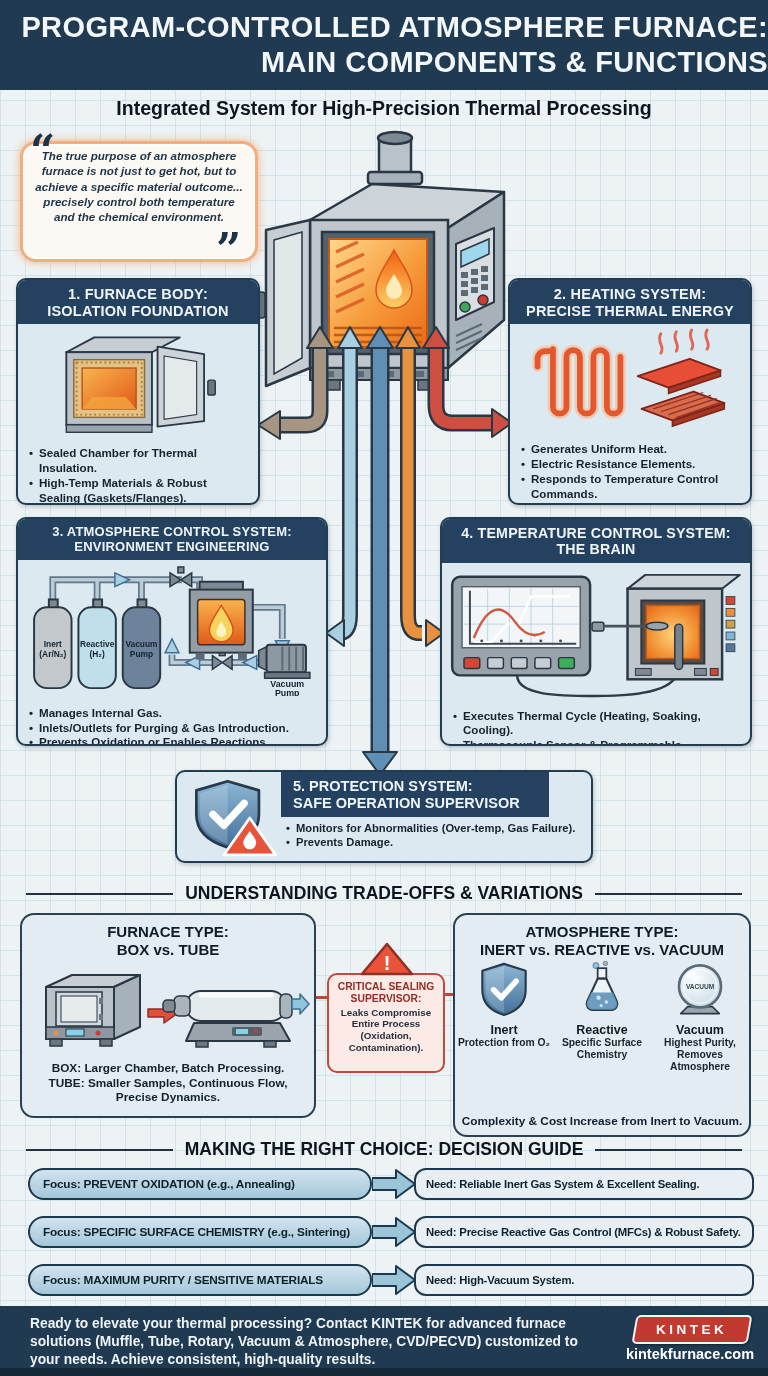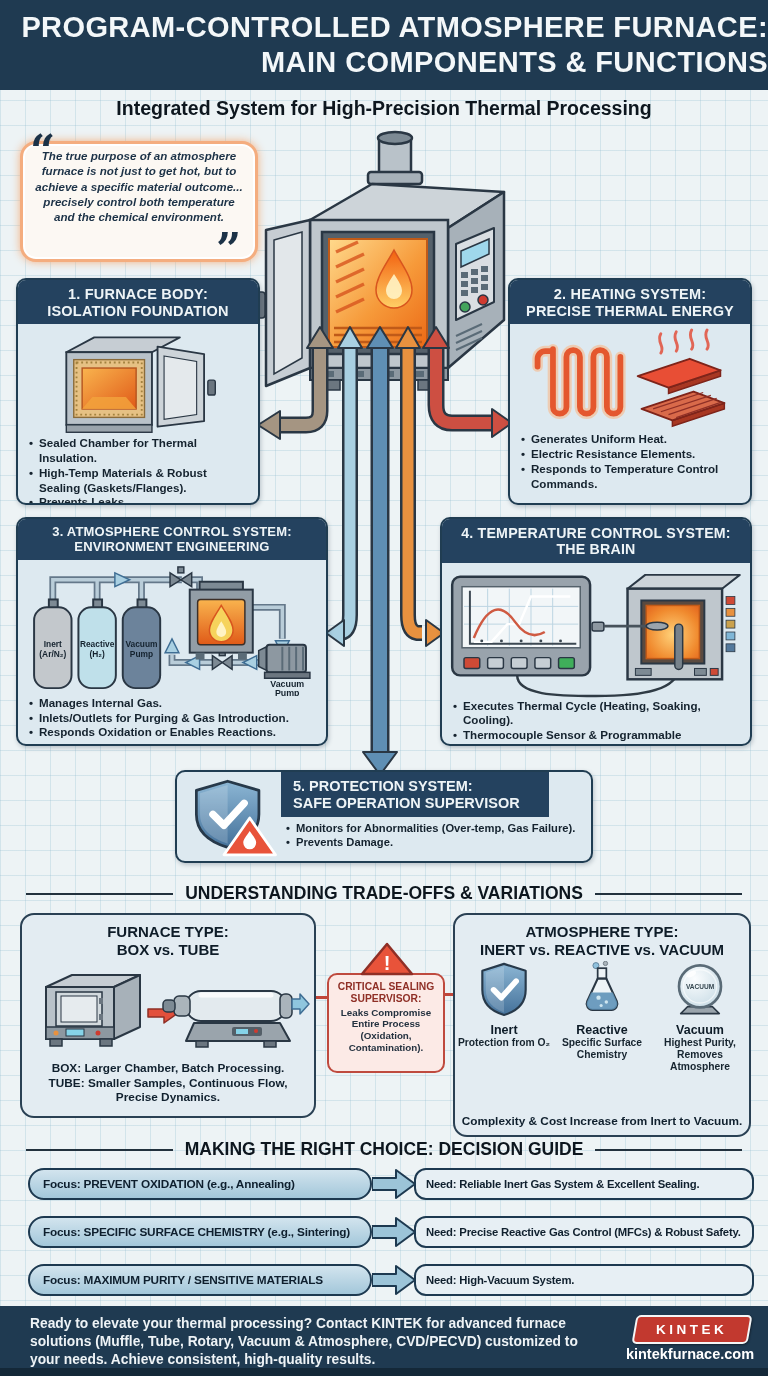--- a/index.html
+++ b/index.html
@@ -19,21 +19,21 @@
   .quote-box{left:20px;top:141px;width:238px;height:121px;background:#fcf8f3;border:3px solid #f4ad7f;border-radius:16px;
     box-shadow:0 0 9px rgba(244,168,116,.9), inset 0 0 0 2px #fff;display:flex;align-items:flex-start;justify-content:center;
     padding:4px 12px;box-sizing:border-box;z-index:2;font-style:italic;}
   .quote-text{font-size:11.6px;font-weight:bold;color:#1c3247;text-align:center;line-height:1.32;}
   .q-mark{font-family:"DejaVu Serif",serif;font-weight:bold;color:#1c3247;font-size:44px;line-height:1;z-index:3;}
   
   .card{background:#dde9f0;border:2px solid #203d52;border-radius:10px;box-shadow:1px 2px 4px rgba(30,50,70,.25);overflow:hidden;z-index:2;box-sizing:border-box;}
   .card-header{background:#24425f;color:#eef4f7;text-align:center;font-weight:bold;padding:6px 4px 5px;font-size:14.5px;line-height:1.15;letter-spacing:.2px;}
   .card-header span{display:block;}
   .illo{display:block;margin:4px auto 0;}
-  .bullets{margin:0 8px 0 10px;padding:0;list-style:none;font-size:11.6px;font-weight:bold;color:#14222e;line-height:1.27;text-align:left;}
+  .bullets{margin:10px 8px 0 10px;padding:0;list-style:none;font-size:11.6px;font-weight:bold;color:#14222e;line-height:1.27;text-align:left;}
   .bullets li{padding-left:11px;position:relative;}
   .bullets li::before{content:"•";position:absolute;left:1px;}
   
   .s5-header{position:absolute;left:104px;top:0;width:268px;background:#24425f;color:#eef4f7;font-weight:bold;font-size:14.5px;line-height:1.18;padding:6px 8px 5px 12px;box-sizing:border-box;}
   .s5-header span{display:block;}
   .s5-bullets{position:absolute;left:108px;top:49px;width:300px;margin:0;font-size:11.2px;}
   
   .divider{left:0;width:768px;display:flex;align-items:center;gap:12px;padding:0 26px;box-sizing:border-box;z-index:2;}
   .divider .line{flex:1;height:2px;background:#22313d;}
   .divider .dtitle{font-size:17.5px;font-weight:bold;color:#0d161e;white-space:nowrap;}
@@ -330,21 +330,21 @@
         </g>
       <rect x="244" y="110" width="46" height="6" fill="#6b7680" stroke="#2a3744" stroke-width="1.5"></rect>
       <g font-size="9" font-weight="bold" fill="#14222e" text-anchor="middle" font-family="Liberation Sans,sans-serif">
         <text x="267" y="125">Vacuum</text>
         <text x="267" y="134">Pump</text>
       </g>
     </svg>
     <ul class="bullets">
       <li>Manages Internal Gas.</li>
       <li>Inlets/Outlets for Purging &amp; Gas Introduction.</li>
-      <li>Responds Oxidation or Enables Reactions.</li>
+      <li>Prevents Oxidation or Enables Reactions.</li>
     </ul>
   </div>
 
   <div class="abs card" style="left:440px;top:517px;width:312px;height:229px;">
     <div class="card-header" style="font-size:14.2px;">
       <span>4. TEMPERATURE CONTROL SYSTEM:</span>
       <span>THE BRAIN</span>
     </div>
     <svg class="illo" width="300" height="132" viewBox="0 0 300 134">
       <defs>

